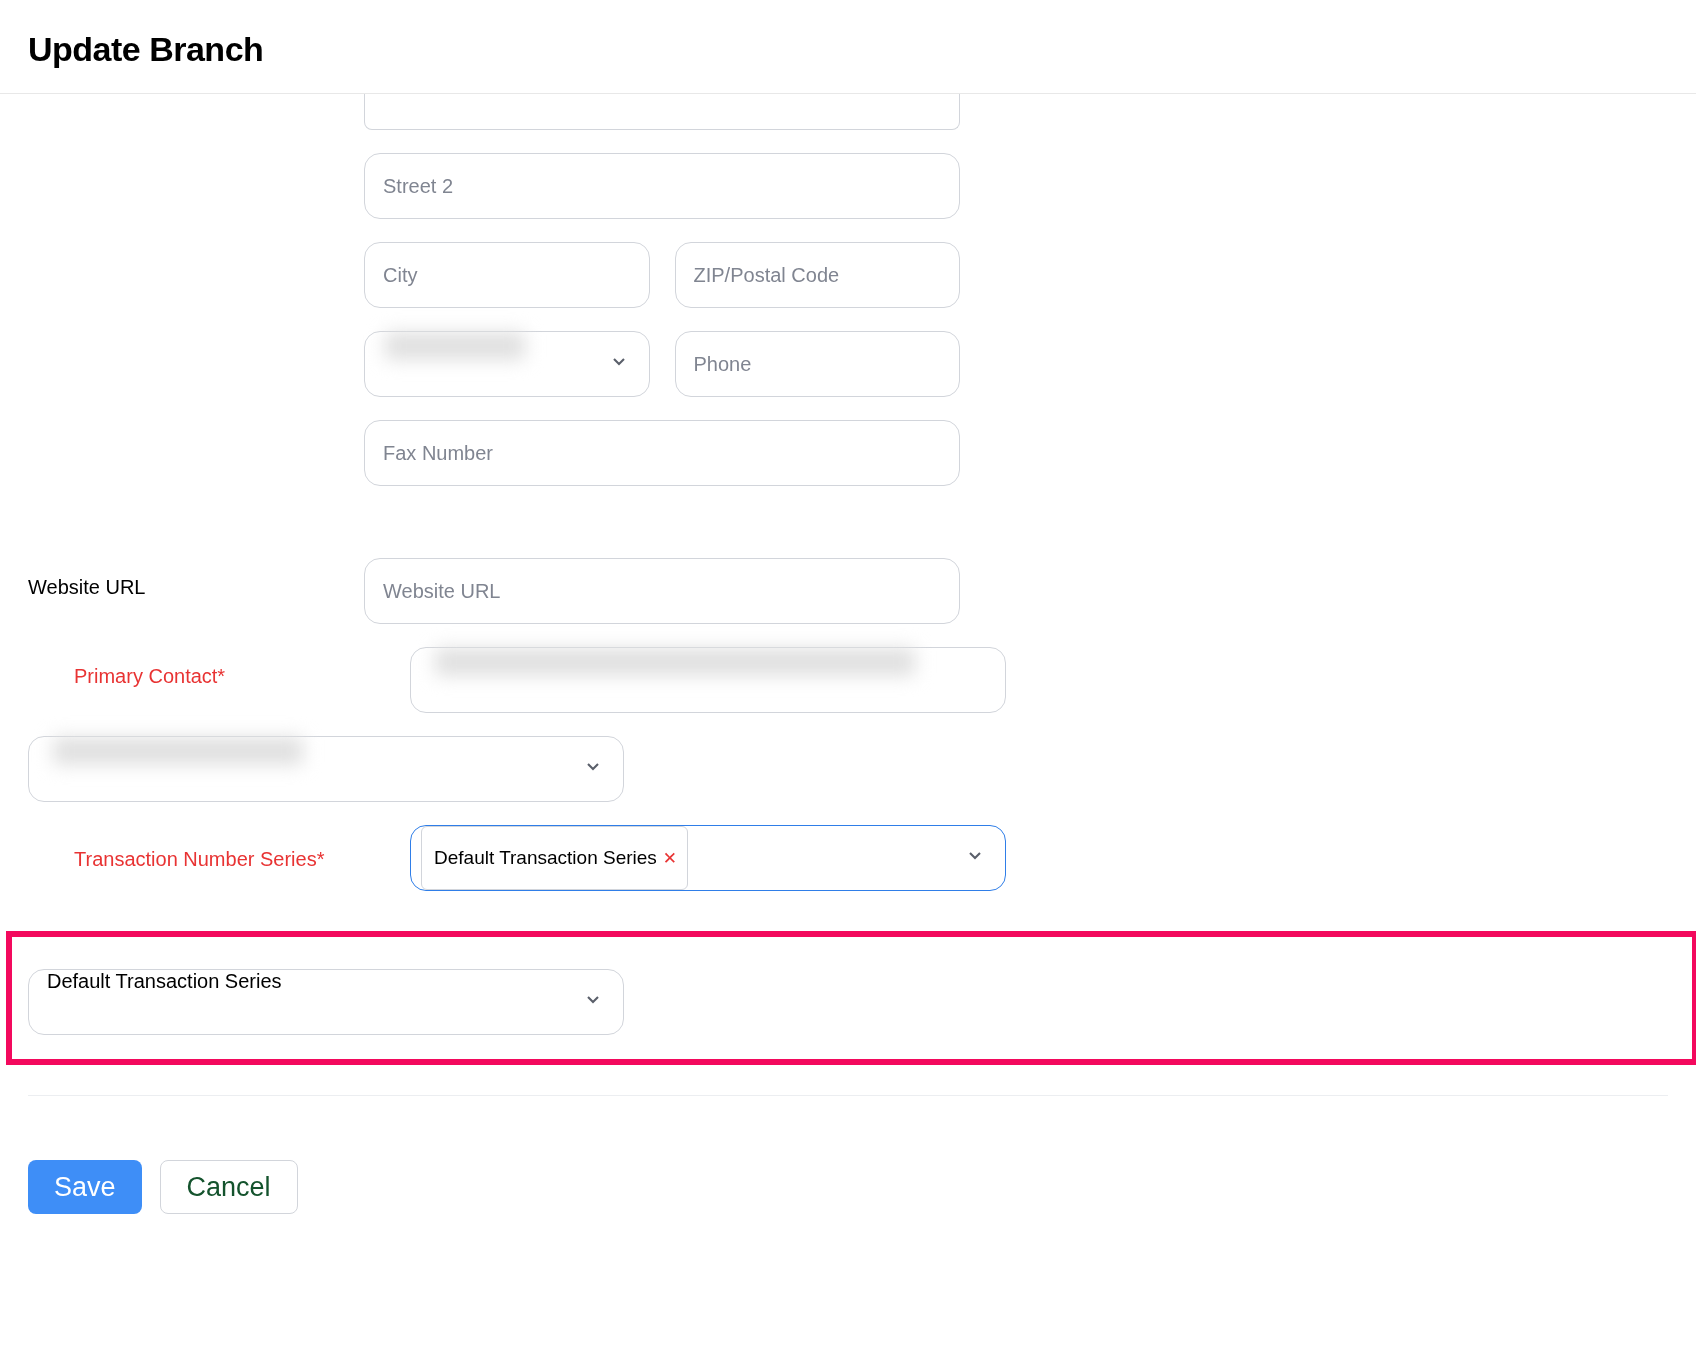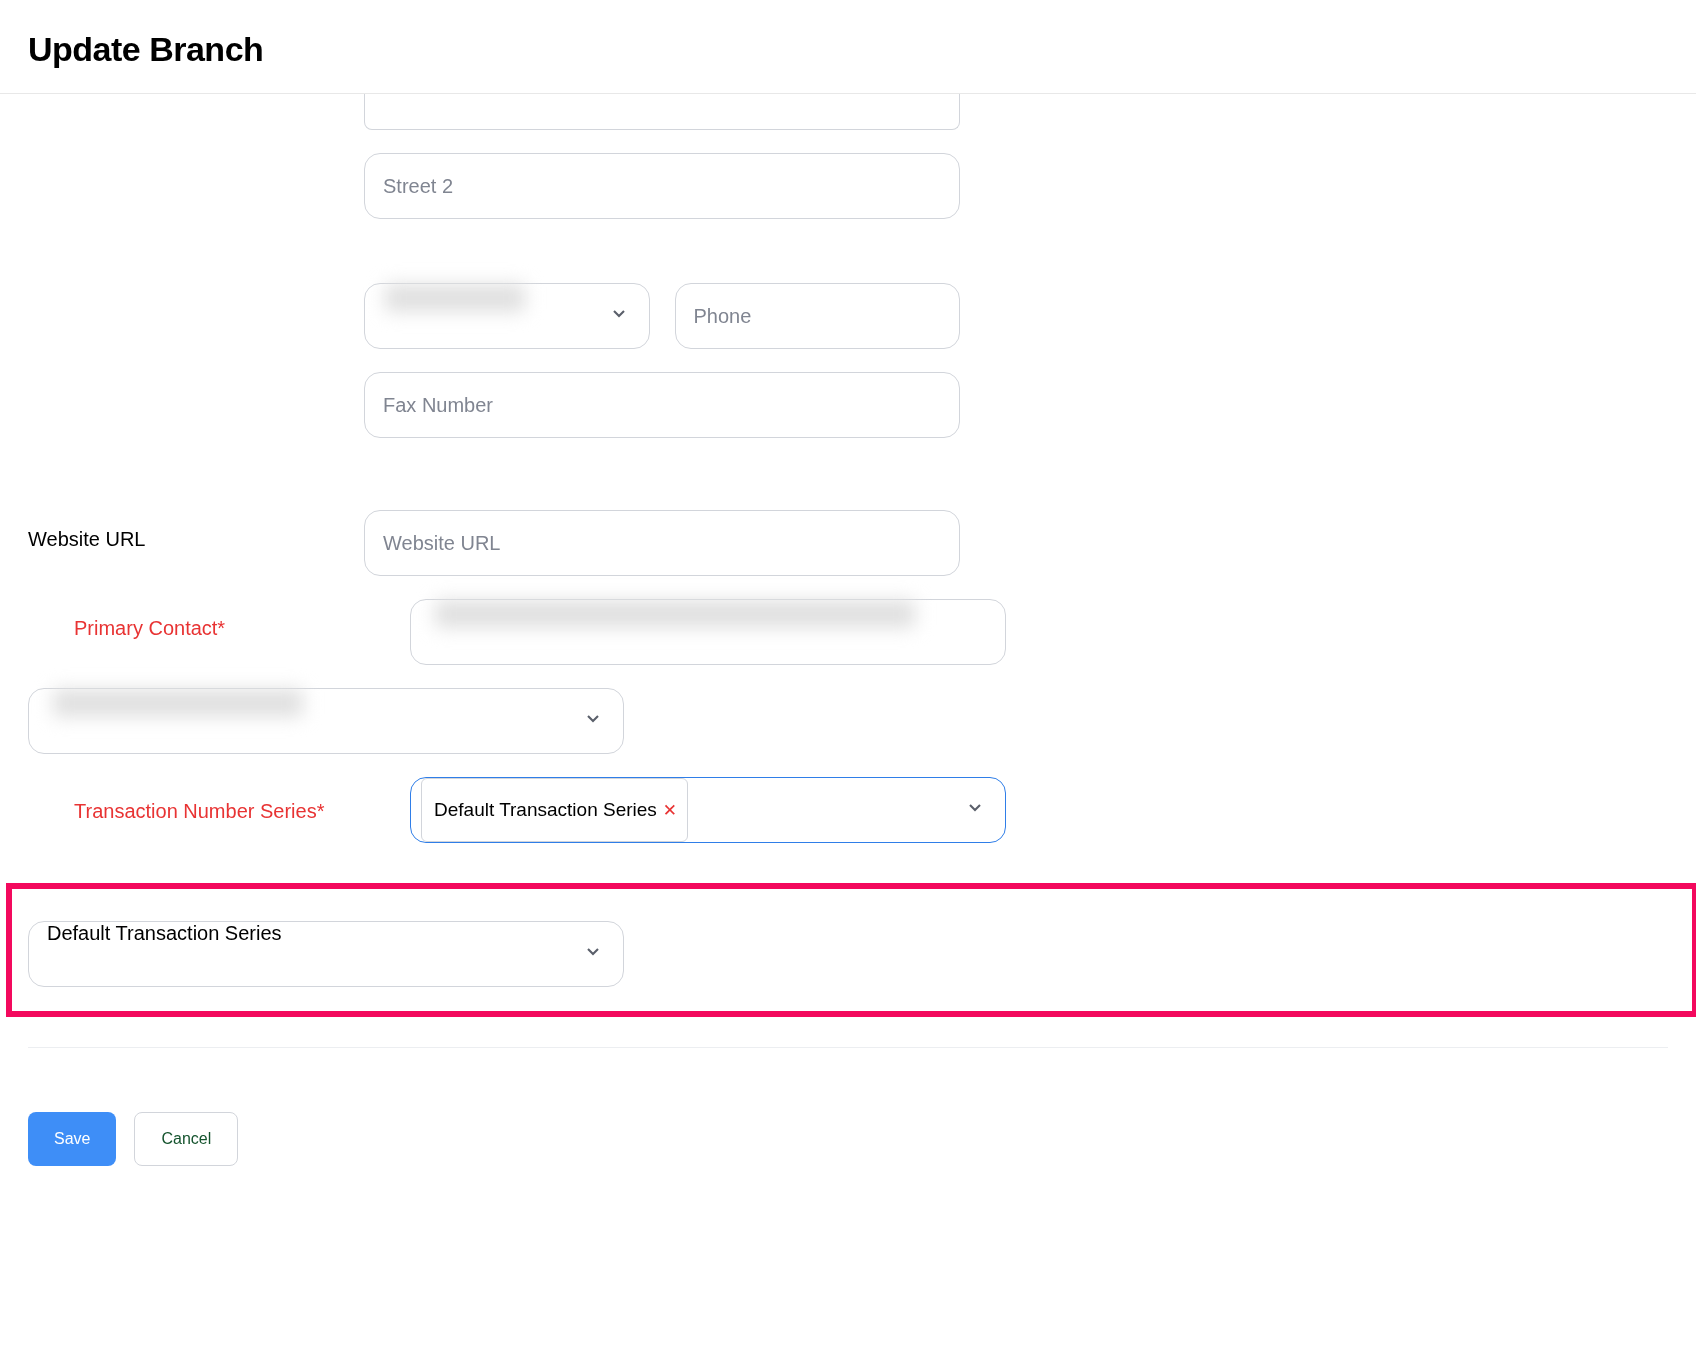--- a/index.html
+++ b/index.html
@@ -101,21 +101,21 @@
     }
     .actions {
       padding: 34px 28px;
       display: flex;
       gap: 18px;
     }
     .btn {
       height: 54px;
       padding: 0 26px;
       border-radius: 8px;
-      font-size: 16px;
+      font-size: 27px;
       font-family: inherit;
       cursor: pointer;
       border: none;
     }
     .btn-primary {
       background: #3e8ef7;
       color: #fff;
     }
     .btn-secondary {
       background: #fff;
@@ -167,20 +167,24 @@
 
   <div class="form-row">
     <div class="label-col"></div>
     <div class="input-col">
       <input type="text" class="text-input" placeholder="Street 2" style="">
     </div>
   </div>
 
   <div class="form-row">
     <div class="label-col"></div>
+    <div class="input-col input-pair">
+      <input type="text" class="text-input" placeholder="City" style="">
+      <input type="text" class="text-input" placeholder="ZIP/Postal Code" style="">
+    </div>
   </div>
 
   <div class="form-row">
     <div class="label-col"></div>
     <div class="input-col input-pair">
       <div class="select-box">
         <div class="blurred left"></div>
         <span class="chevron">
           <svg class="chevron-svg" viewBox="0 0 24 24">
               <polyline points="6 9 12 15 18 9"></polyline>

